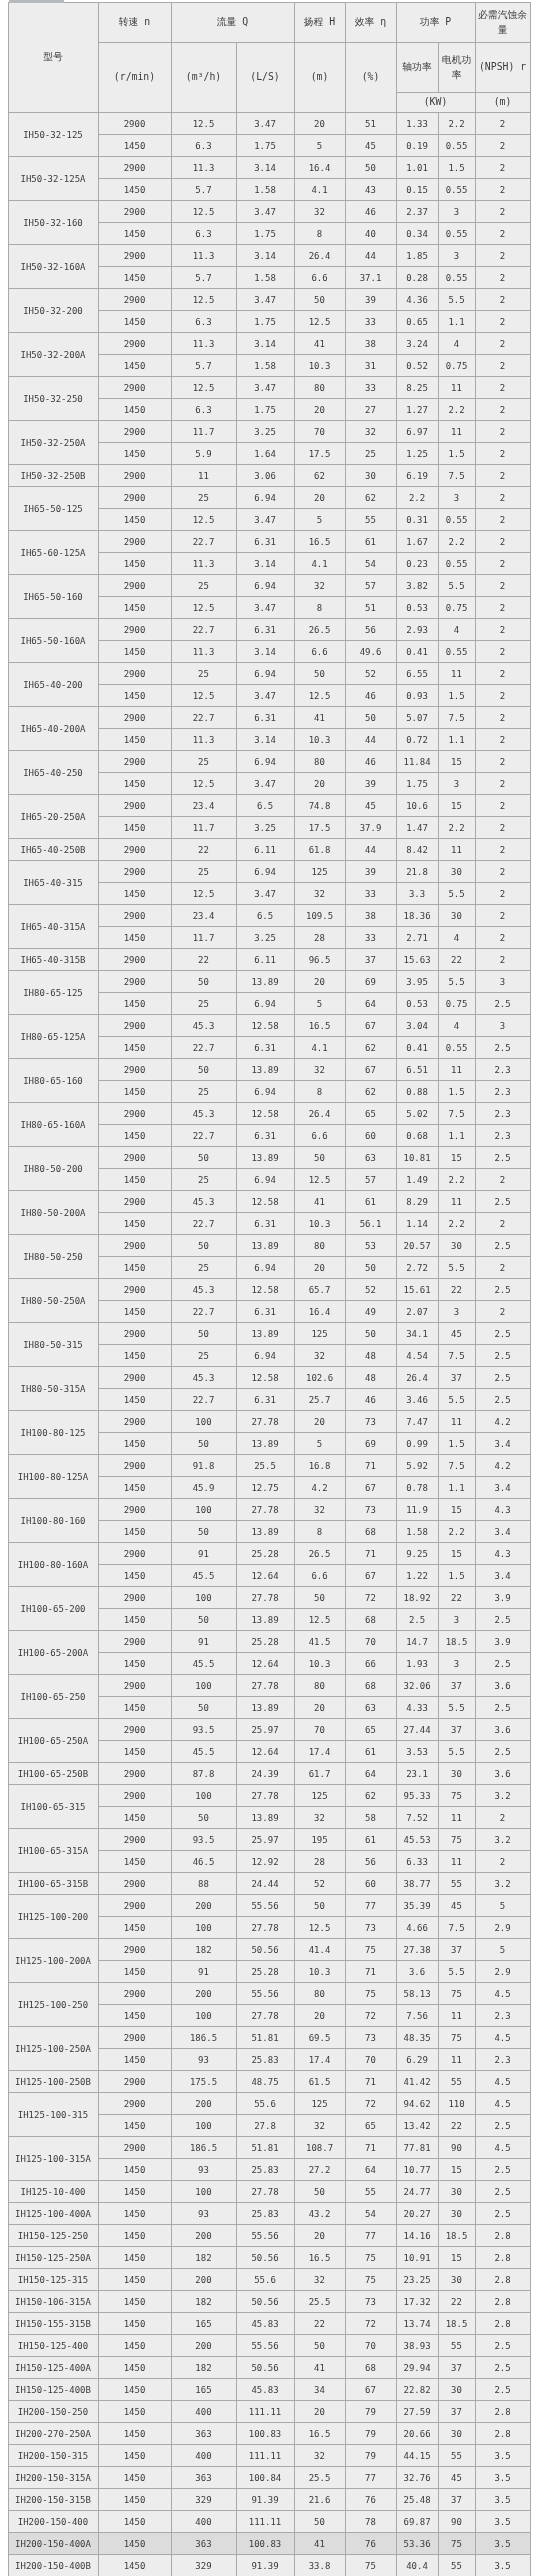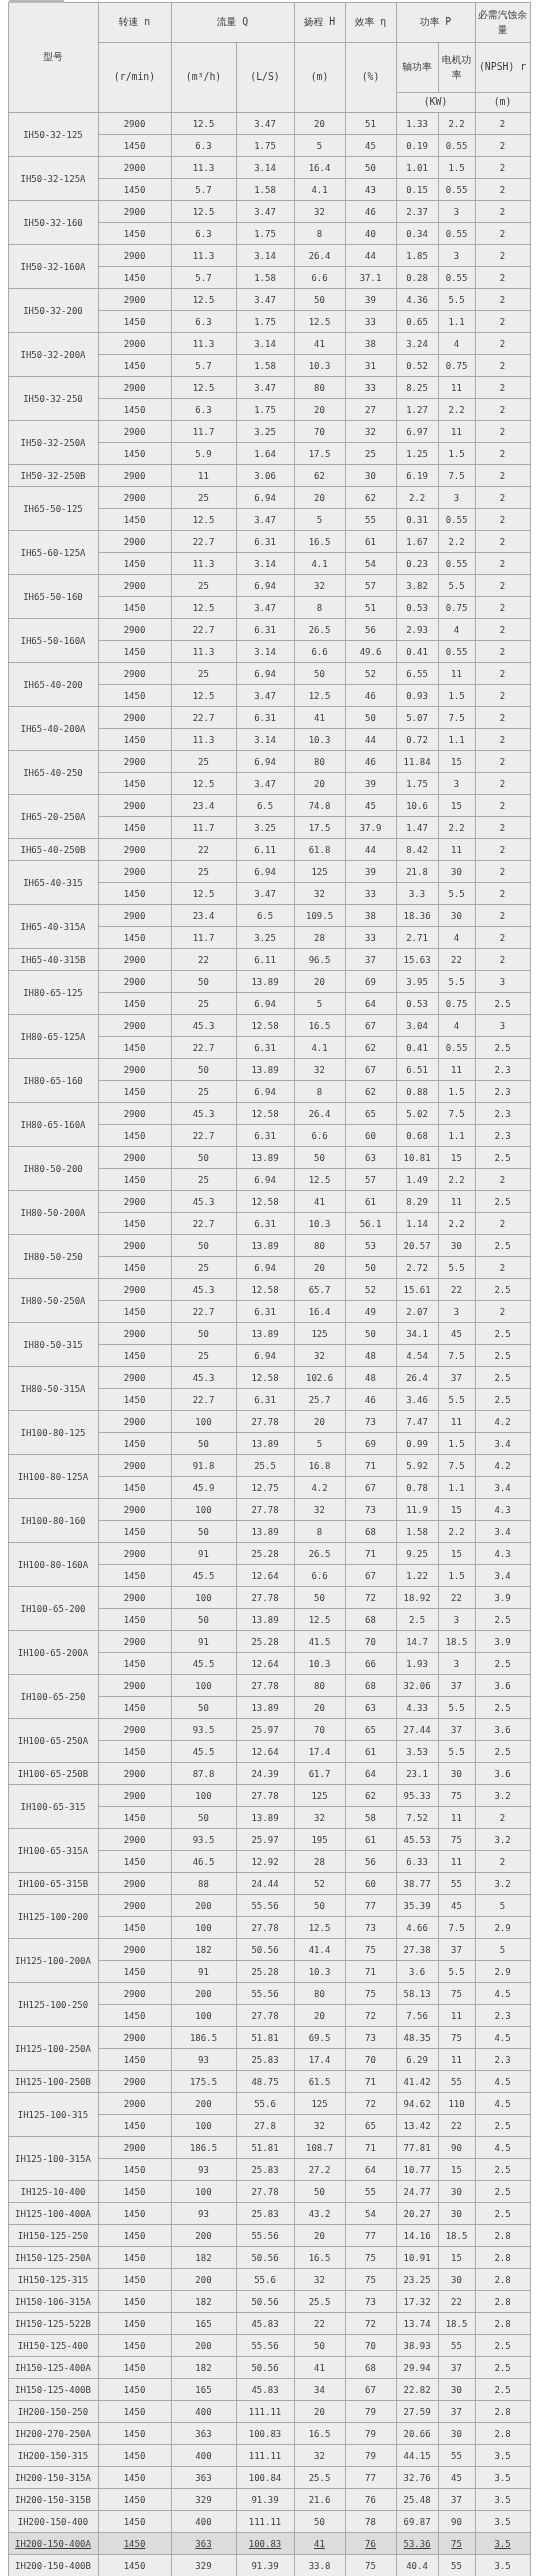--- a/index.html
+++ b/index.html
@@ -15,21 +15,21 @@
   }
   .spec th, .spec td {
     border:0.8px solid var(--border); text-align:center; vertical-align:middle;
     padding:0 1.5px; font-weight:normal; font-size:9px; overflow:hidden;
   }
   .spec thead th { font-size:9.8px; line-height:1.5; }
   .spec thead tr.h1 th { height:39px; }
   .spec thead tr.h2 th { height:49px; }
   .spec thead tr.h3 th { height:19px; }
   .spec tbody tr { height:22px; }
-  .spec tbody tr.hl td { background:var(--highlight-bg);text-decoration:underline; }
+  .spec tbody tr.hl td { background:var(--highlight-bg); }
 </style>
 </head>
 <body>
 
 <div class="top-fragment"></div>
 
 <table class="spec">
   <colgroup>
     <col style="width:90px">
       <col style="width:73px">
@@ -1117,21 +1117,21 @@
         <td>1450</td>
         <td>182</td>
         <td>50.56</td>
         <td>25.5</td>
         <td>73</td>
         <td>17.32</td>
         <td>22</td>
         <td>2.8</td>
       </tr>
       <tr>
-        <td rowspan="1">IH150-125-522B</td>
+        <td rowspan="1">IH150-155-315B</td>
         <td>1450</td>
         <td>165</td>
         <td>45.83</td>
         <td>22</td>
         <td>72</td>
         <td>13.74</td>
         <td>18.5</td>
         <td>2.8</td>
       </tr>
       <tr>

